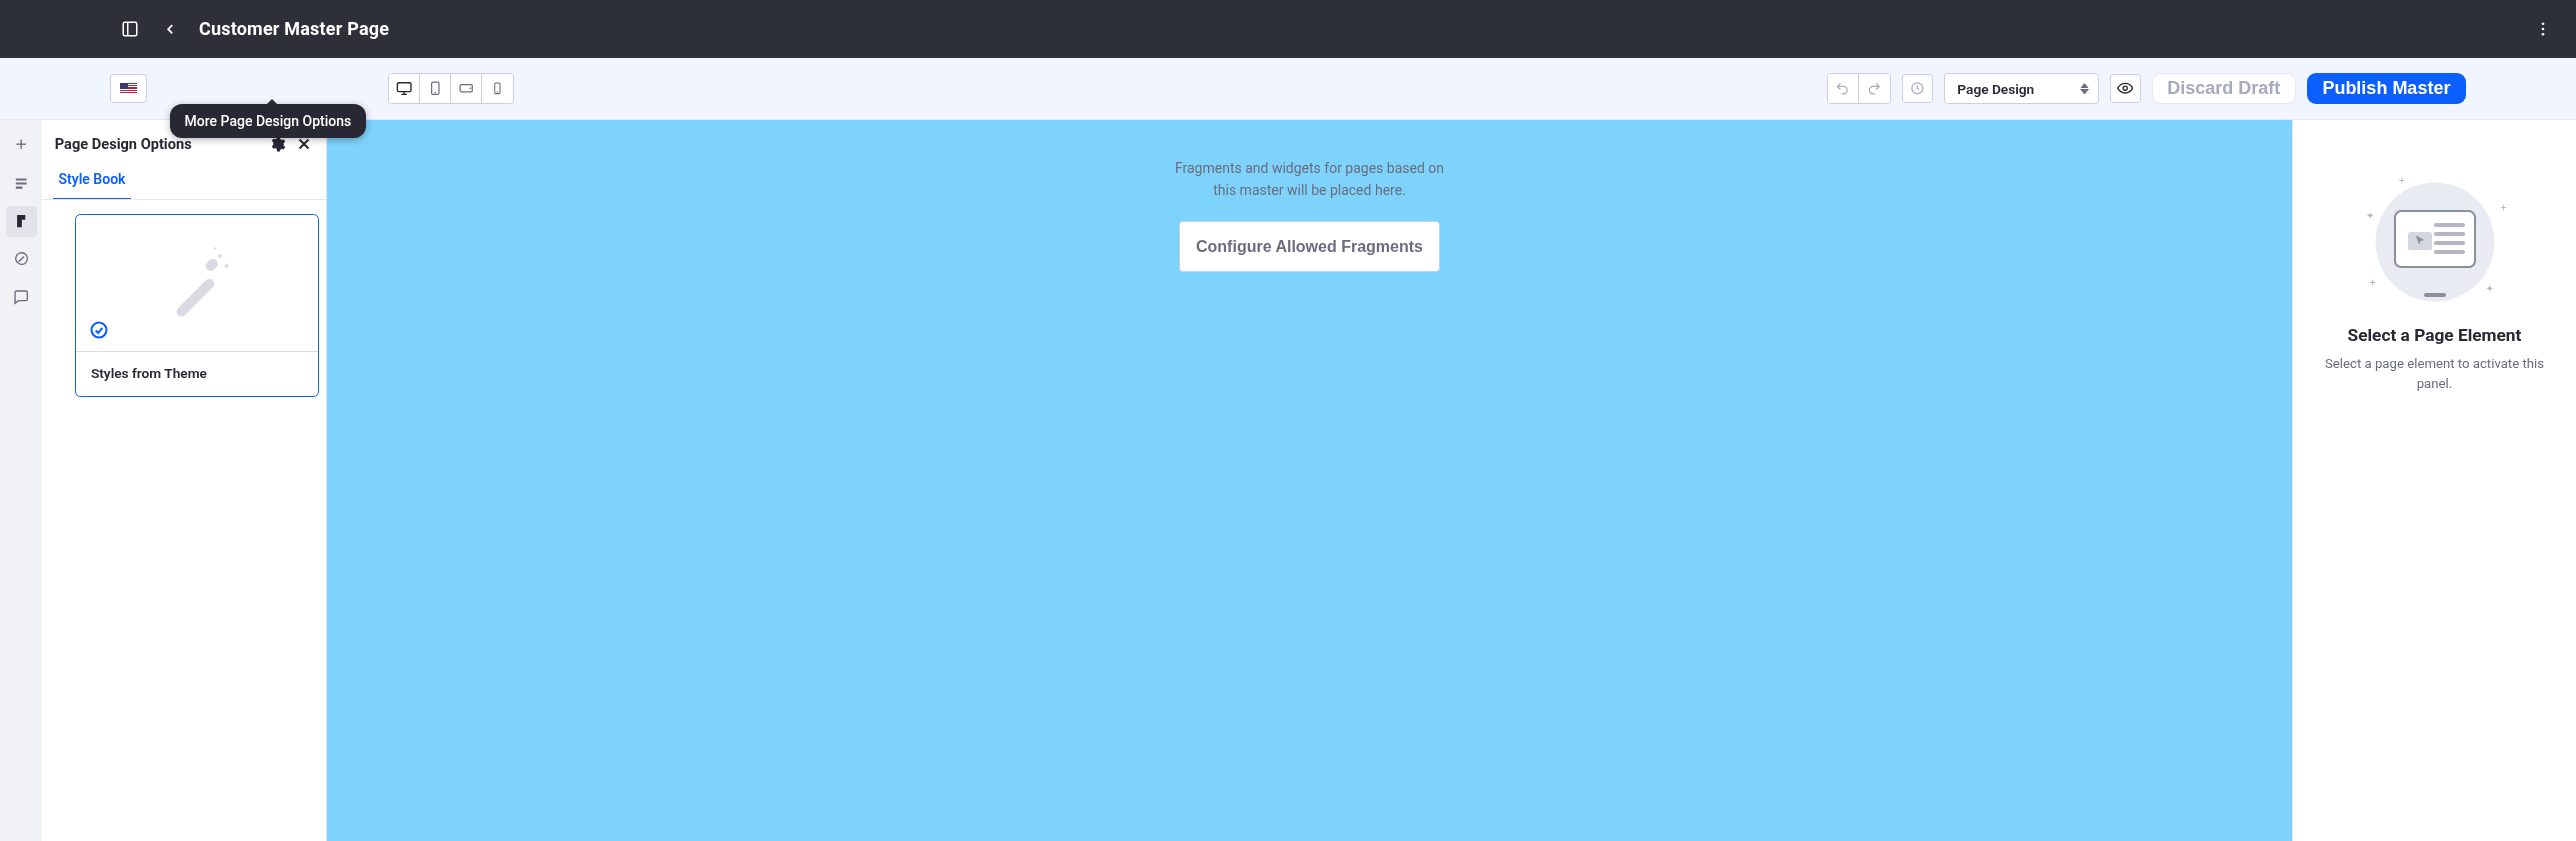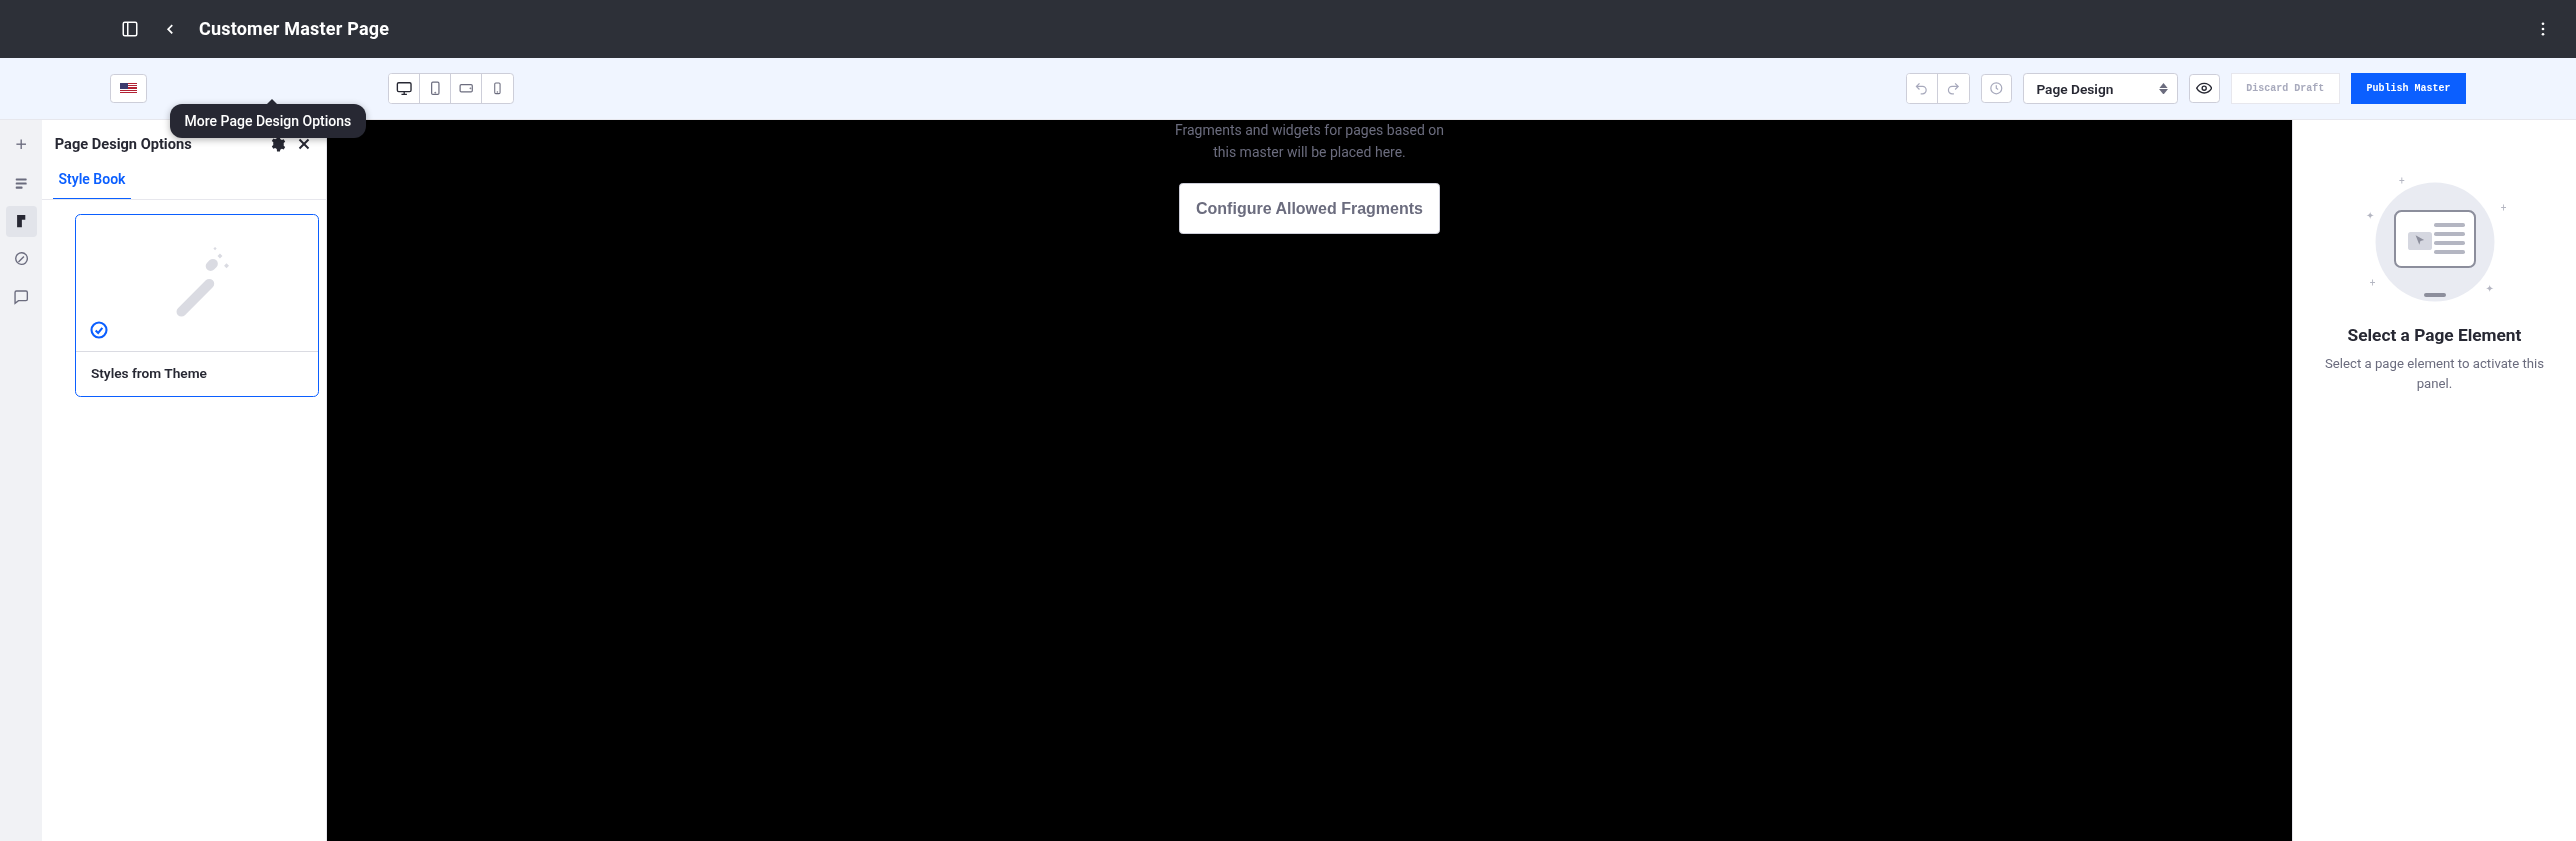--- a/index.html
+++ b/index.html
@@ -70,42 +70,42 @@
   .btn-group-hist .icon-btn{ border:none; border-radius:0; border-right:0.9px solid #cdced9;}
   .btn-group-hist .icon-btn:last-child{border-right:none;}
 
   .select-box {
     height:31px; background:#fff; border:0.9px solid #cdced9; border-radius:3.7px;
     display:flex;align-items:center; padding:0 33px 0 12.8px; font-size:13.7px; font-weight:600; color:#272833;
     position:relative; cursor:pointer; min-width: 155px;
   }
   .select-arrows{ position:absolute; right:9px; top:50%; transform:translateY(-50%); display:flex; flex-direction:column; gap:0.9px; color:#6b6c7e;}
 
-  .btn { height:31px; border-radius:0; padding:0 14.6px; font-size:10px; font-weight:600; cursor:pointer; border:0.9px solid transparent; display:inline-flex;align-items:center;font-family:Liberation Mono, monospace;}
+  .btn { height:31px; border-radius:9px; padding:0 14.6px; font-size:18px; font-weight:600; cursor:pointer; border:0.9px solid transparent; display:inline-flex;align-items:center;}
   .btn-disabled { background:#fff; border-color:#e7e7ed; color:#a7a9bc; cursor:not-allowed;}
   .btn-primary { background:#0b5fff; color:#fff;}
 
   .main { display:flex; height: calc(100% - 58px - 62px); }
   .siderail { width:42px; background:#f1f2f5; display:flex; flex-direction:column; align-items:center; padding-top:9px; gap:7.3px;}
   .rail-btn { width:31px; height:31px; display:flex;align-items:center;justify-content:center; border-radius:3.7px; cursor:pointer; color:#6b6c7e;}
   .rail-btn.active{ background:#e2e4ea; color:#272833;}
 
   .left-panel { width:285px; background:#fff; border-right:0.9px solid #e7e7ed; display:flex; flex-direction:column;}
   .panel-hdr { display:flex;align-items:center; padding:14.6px 12.8px 9px 12.8px; gap:9px;}
   .panel-title { font-size:14.6px; font-weight:700; color:#272833; flex:1;}
   .tabs { display:flex; border-bottom:0.9px solid #e7e7ed; padding:0 11px;}
   .tab { padding:9px 5.5px 11px; font-size:14px; color:#6b6c7e; cursor:pointer; border-bottom:1.8px solid transparent;}
   .tab.active{ color:#0b5fff; border-bottom-color:#0b5fff; font-weight:600;}
   .panel-body{ padding:14.6px 7.3px 14.6px 7.3px;margin-left:26px;}
   .card{ border:1.4px solid #0b5fff; border-radius:5.5px; overflow:hidden;}
   .card-preview{ height:137px; display:flex; align-items:center; justify-content:center; position:relative; border-bottom:0.9px solid #dadbe2;}
   .check-badge{ position:absolute; left:12.8px; bottom:11px; color:#0b5fff;}
   .card-label{ padding:12.8px 14.6px 14.6px; font-size:13.7px; font-weight:600; color:#272833;}
 
-  .canvas { flex:1; display:flex; align-items:flex-start; justify-content:center; background:#000000; border-right:0.9px solid #e7e7ed;}
+  .canvas { flex:1; display:flex; align-items:flex-start; justify-content:center; padding-top:38px; background:#7dd3fc; border-right:0.9px solid #e7e7ed;}
   .canvas-inner{ text-align:center; max-width:475px;}
   .placeholder-text{ color:#6b6c7e; font-size:14px; line-height:1.55; margin-bottom:20px;}
   .cfg-btn{ height:51px; border:0.9px solid #cdced9; border-radius:3.7px; background:#fff; color:#6b6c7e; font-weight:600; font-size:16px; padding:0 16.4px; cursor:pointer;}
 
   .right-panel{ width:283px; display:flex; flex-direction:column; align-items:center; padding:53px 22px 0; text-align:center;}
   .rp-illus{ width:155px; height:137px; position:relative; margin-bottom:14.6px;}
   .rp-circle{ width:119px; height:119px; border-radius:50%; background:#e9ebf2; position:absolute; left:50%; top:50%; transform:translate(-50%,-50%);}
   .rp-window{ position:absolute; left:50%; top:50%; transform:translate(-50%,-55%); width:82px; height:58px; border:2.7px solid #8c8e9c; border-radius:7.3px; background:#fff;}
   .rp-row{ position:absolute; height:4.6px; background:#b4b6c2; border-radius:1.8px; right:9px;}
   .rp-cursor{ position:absolute; left:12.8px; top:20px; width:24px; height:18px; background:#d5d7e0; border-radius:2.7px;}

